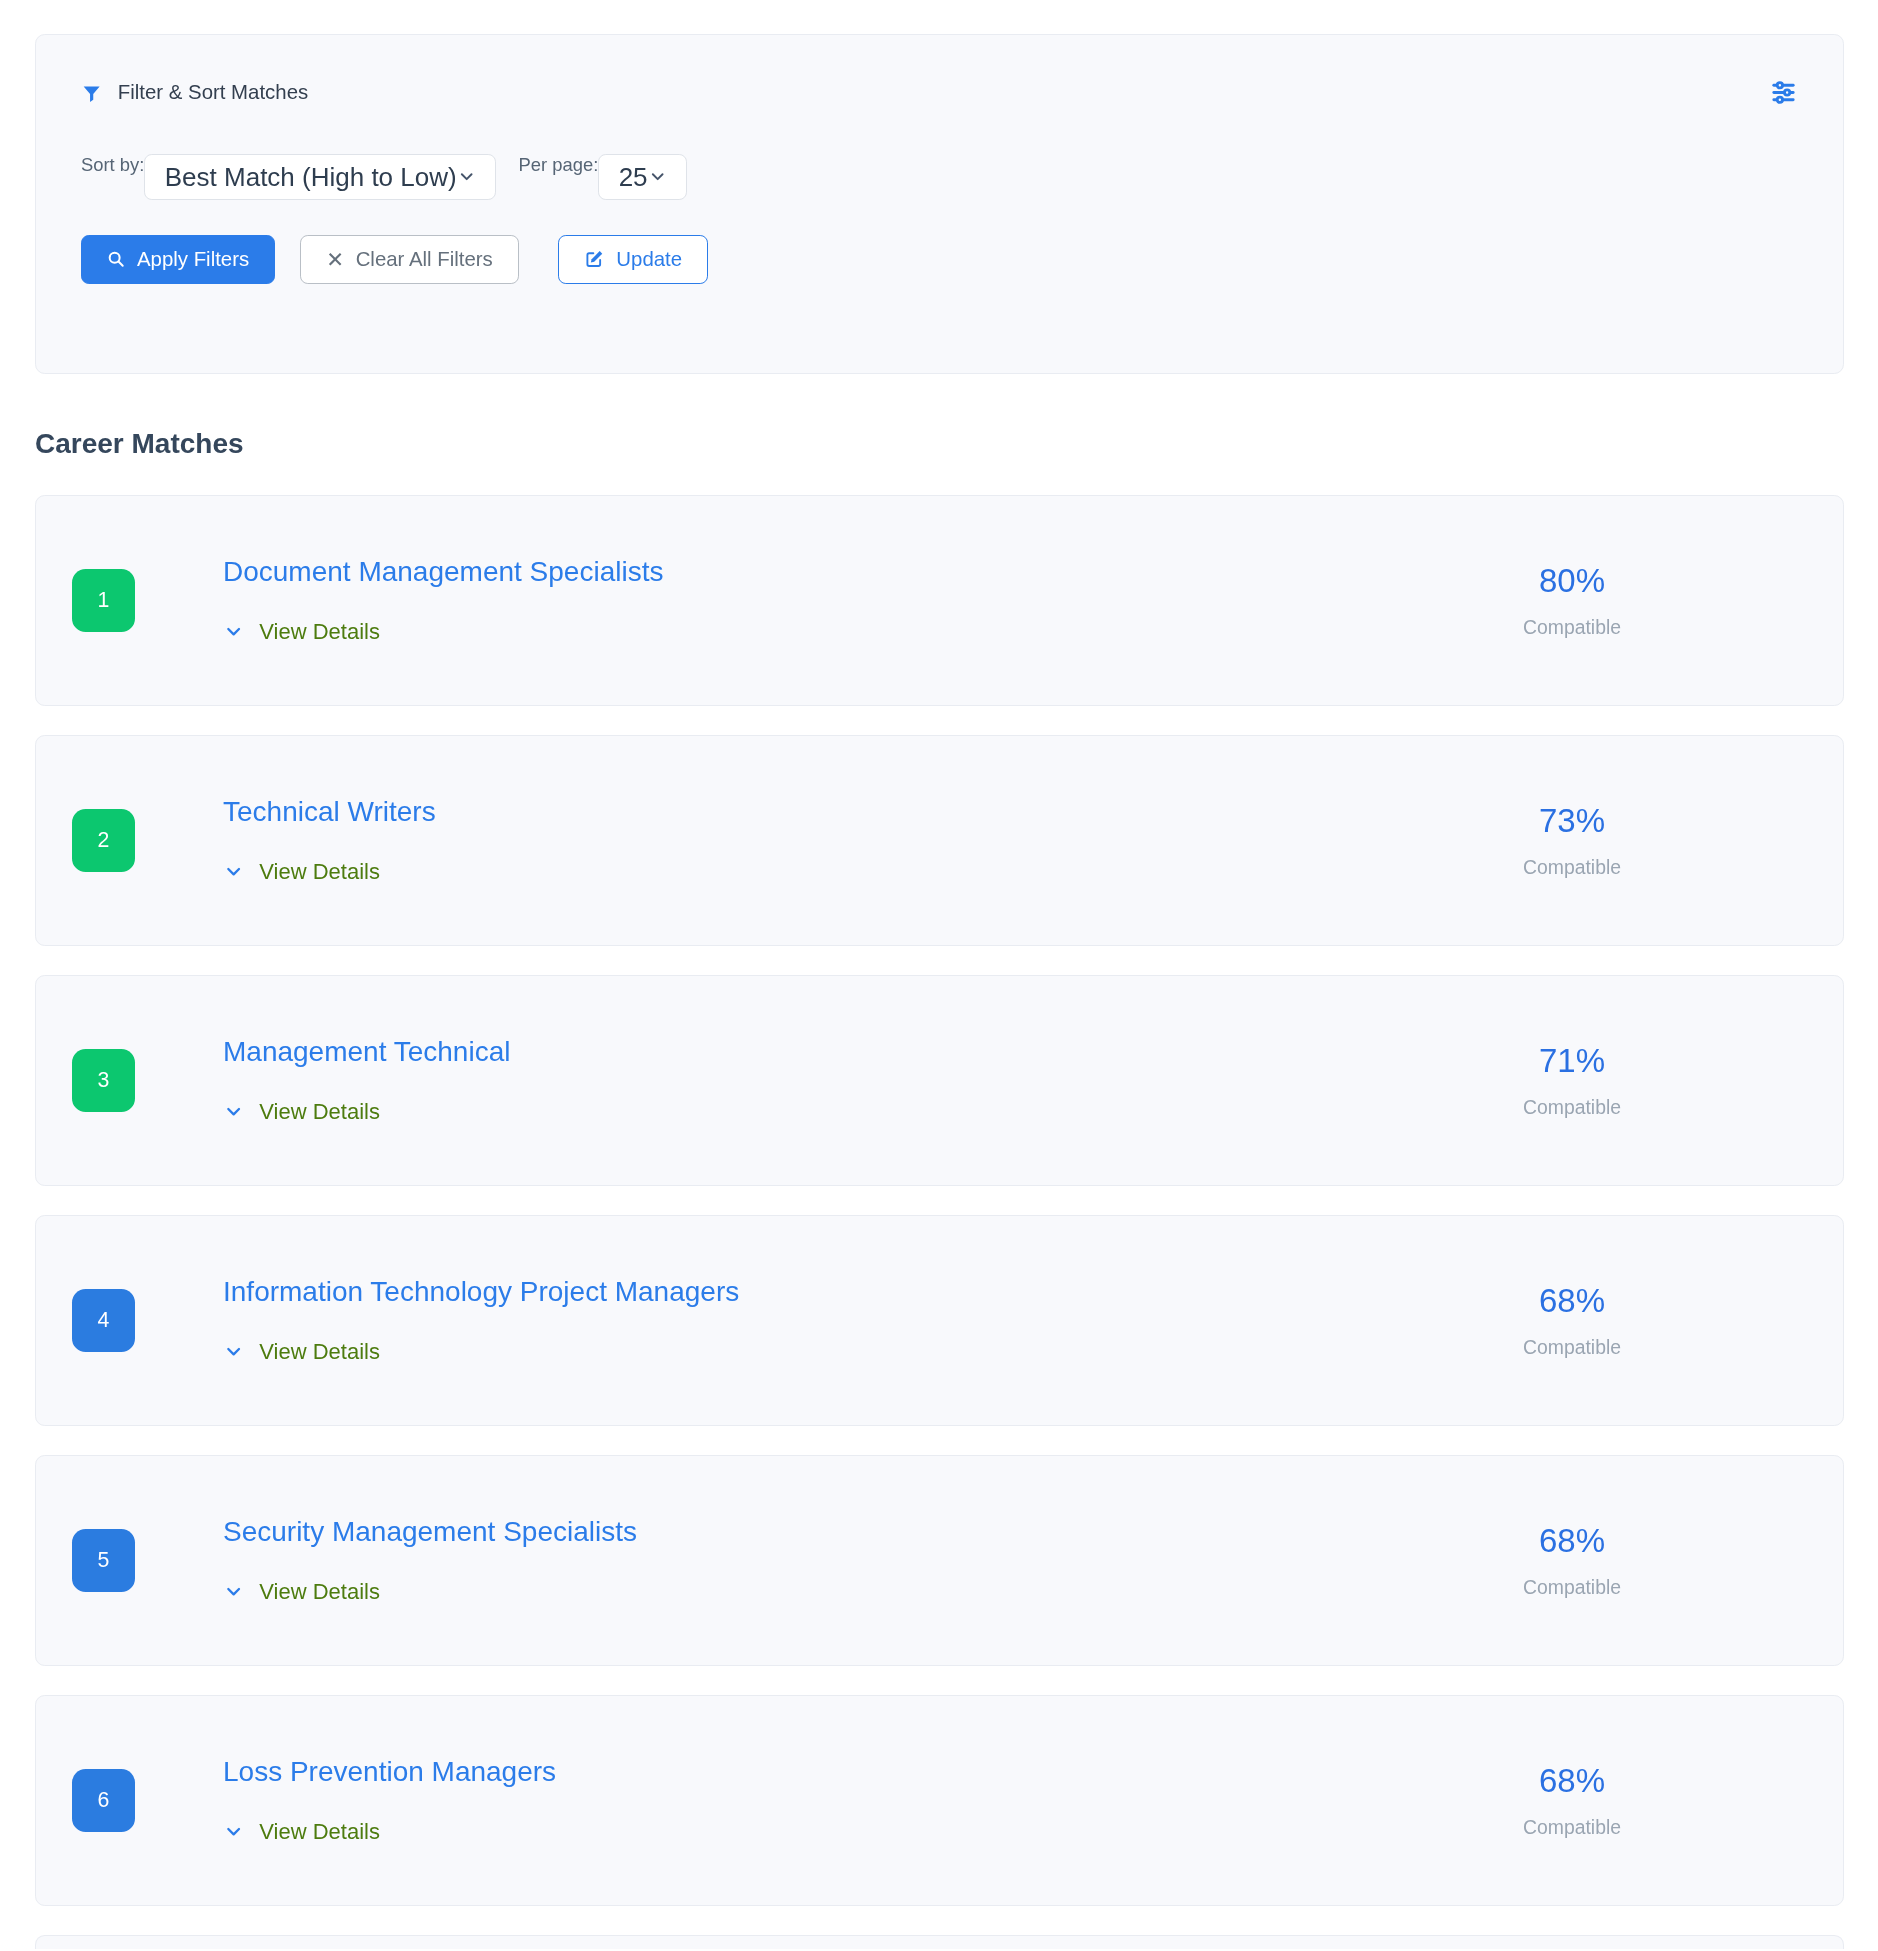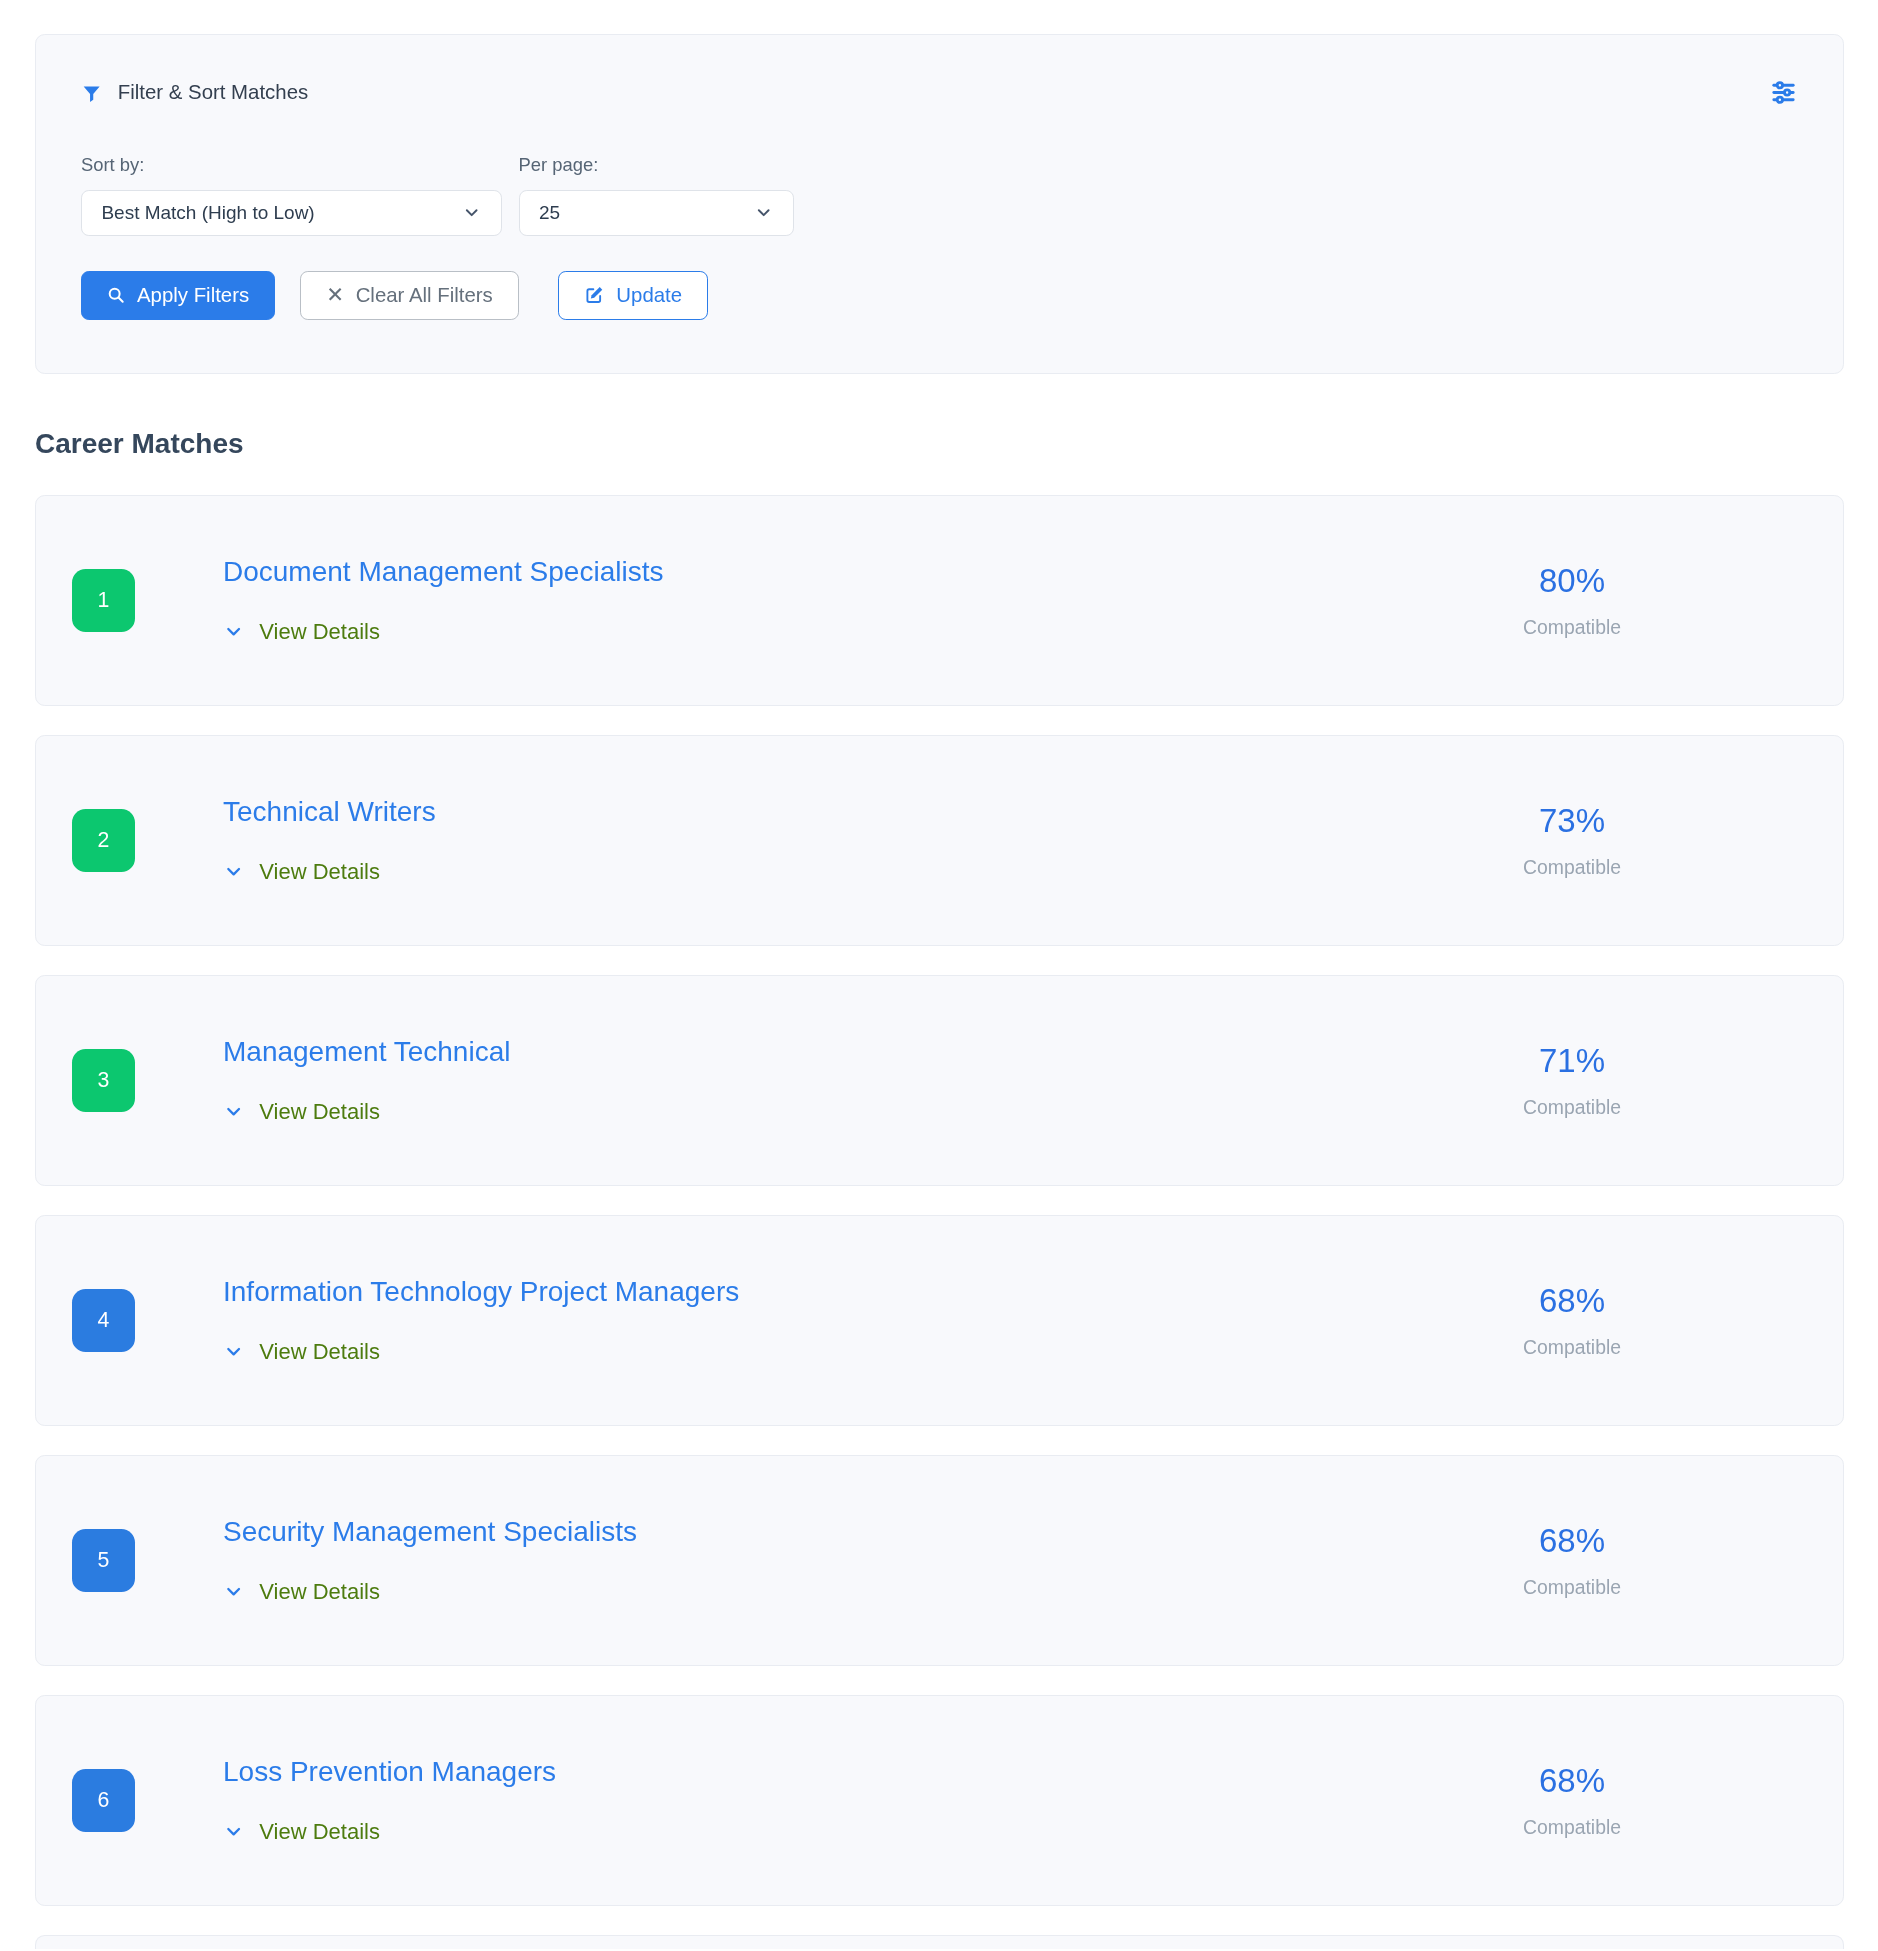--- a/index.html
+++ b/index.html
@@ -14,30 +14,30 @@
     border: 1px solid #e9ecf2;
     border-radius: 9.7px;
     padding: 43px 45px;
   }
   .panel-header { display: flex; align-items: center; justify-content: space-between; }
   .panel-title-wrap { display: flex; align-items: flex-end; gap: 15.5px; }
   .panel-title { font-size: 20.4px; color: #333f4f; }
   .icon { display: inline-flex; align-items: center; justify-content: center; }
 
   .controls-row { display: flex; margin-top: 47px; gap: 16.5px; }
-  .field-group { display: flex; flex-direction: column; }
+  .field-group { display: flex; flex-direction: row; }
   .field-label { font-size: 18.4px; color: #566575; margin-bottom: 13.6px; }
   .group-sort { width: 421px; }
   .group-search { flex: 1; }
   .group-perpage { width: 275px; }
 
   .select-box {
     height: 46px; background: #ffffff; border: 1px solid #dfe3e9; border-radius: 7.8px;
     display: flex; align-items: center; justify-content: space-between;
-    padding: 0 19.4px; font-size: 19px; color: #2e3d4f; cursor: pointer;
+    padding: 0 19.4px; font-size: 26px; color: #2e3d4f; cursor: pointer;
   }
   .text-input {
     height: 46px; width: 100%; background: #ffffff; border: 1px solid #dfe3e9; border-radius: 7.8px;
     padding: 0 19.4px; font-size: 19.4px; color: #2e3d4f; font-family: "Liberation Sans", sans-serif;
   }
   .text-input::placeholder { color: #b4bfce; }
 
   .buttons-row { display: flex; margin-top: 35px; gap: 25px; }
   .btn {
     height: 49px; border-radius: 7.8px; font-size: 20.4px; display: inline-flex;

